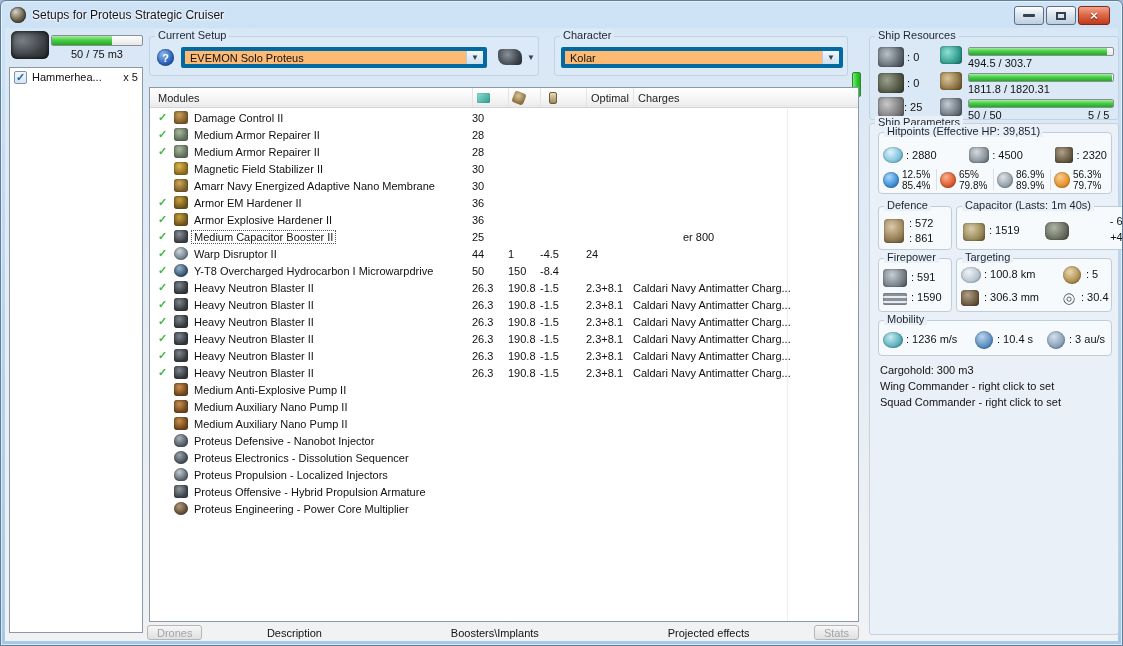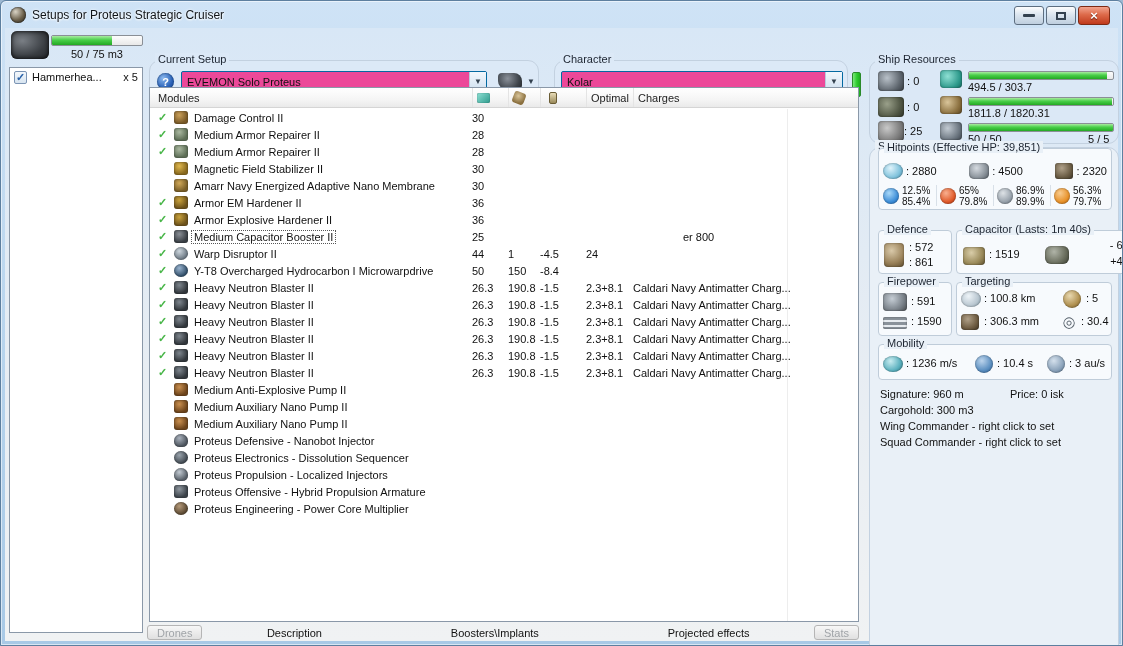--- a/index.html
+++ b/index.html
@@ -21,21 +21,21 @@
     background:linear-gradient(180deg,#fdfdfd,#dbe5ef 45%,#bfcfdf); display:flex; align-items:center; justify-content:center; }
   .wbtn.close { width:32px; background:linear-gradient(180deg,#f2a48e,#dd6a4a 45%,#c03a1c); border-color:#7e2a14; }
   .glyph-min { width:12px; height:3px; background:#33414f; border-radius:1px; }
   .glyph-max { width:10px; height:8px; border:2px solid #33414f; background:transparent; }
   .glyph-close { color:#fff; font-weight:bold; font-size:13px; line-height:1; text-shadow:0 1px 1px #5e1505; }
 
   .content { position:absolute; left:4px; right:4px; top:27px; bottom:4px;
     background:linear-gradient(180deg,#d8e7f6,#e7edf3 55%,#f0f2f3); }
 
   
-  .group { position:absolute; border:1px solid #c3d1e0; border-radius:11px;margin-top:24px; }
+  .group { position:absolute; border:1px solid #c3d1e0; border-radius:3px; }
   .glabel { position:absolute; top:-8px; left:5px; padding:0 3px; font-size:11px; color:#1c2430; background:inherit; white-space:nowrap; }
   .grp-setup   { left:144px; top:8px;  width:390px; height:40px; background:#dce9f7; }
   .grp-char    { left:549px; top:8px;  width:294px; height:40px; background:#dce9f7; }
   .grp-res     { left:864px; top:8px;  width:250px; height:84px; background:#dbe8f6;padding-left:12px; }
   .grp-params  { left:864px; top:95px; width:250px; height:512px; background:#e9f0f7; }
 
   
   .dicon { position:absolute; left:6px; top:3px; width:38px; height:28px;
     background:radial-gradient(ellipse at 30% 35%, #7a7f85, #3a3e43 60%, #23262a);
     border-radius:6px; box-shadow:inset 0 0 4px #000; }
@@ -44,21 +44,21 @@
   .dronebar { position:absolute; left:46px; top:7px; width:92px; height:11px; }
   .dronetext { position:absolute; left:46px; top:20px; width:92px; text-align:center; font-size:11px; color:#111; }
   .dronelist { position:absolute; left:4px; top:39px; width:134px; height:566px; background:#fff; border:1px solid #8a98a8; }
   .ditem { display:flex; align-items:center; height:18px; padding:1px 4px; font-size:11px; color:#111; }
   .cbx { width:13px; height:13px; border:1px solid #7b94b4; border-radius:2px; margin-right:5px;
     background:linear-gradient(180deg,#f4f8fc,#d7e4f0); display:flex; align-items:center; justify-content:center;
     color:#2a62a8; font-size:11px; font-weight:bold; line-height:1; }
   .ditem .qty { margin-left:auto; }
 
   
-  .combo { position:absolute; height:21px; background:#ec4899; border:1px solid #0369a1; border-radius:2px;
+  .combo { position:absolute; height:21px; background:#fdba74; border:4px solid #0369a1; border-radius:2px;
     display:flex; align-items:center; font-size:11px; color:#111; padding-left:5px; }
   .combo .arrowbox { margin-left:auto; width:17px; height:100%; border-left:1px solid #b9cbdd;
     background:linear-gradient(180deg,#f2f7fc,#cfe0f0); display:flex; align-items:center; justify-content:center;
     color:#33414f; font-size:8px; }
   .helpicon { position:absolute; width:17px; height:17px; border-radius:50%;
     background:radial-gradient(circle at 35% 30%, #8ab8ee, #2a62b8 60%, #174a96);
     color:#fff; font-size:11px; font-weight:bold; display:flex; align-items:center; justify-content:center;
     box-shadow:inset 0 0 2px #0a2a5a; }
   .shipbtn { position:absolute; display:flex; align-items:center; }
   .shipbtn .ship { width:24px; height:16px; border-radius:4px 8px 4px 8px;
@@ -521,21 +521,21 @@
       <span class="sp"></span>
         <span class="sp"></span>
       <span class="btab">Projected effects</span>
       <span class="sp"></span>
       <span class="dbtn">Stats</span>
     </div>
 
     <div class="group grp-params">
       <div class="glabel" style="background:#e9f0f7;">Ship Parameters</div>
 
-      <div class="sub" style="left:8px; top:0; width:234px; height:62px;">
+      <div class="sub" style="left:8px; top:8px; width:234px; height:62px;">
         <div class="glabel">Hitpoints (Effective HP: 39,851)</div>
         <div class="hp-row">
           <span class="hp-cell">
               <span class="micon ic-shield"></span>
               <span class="pv">: 2880</span>
             </span>
           <span class="hp-cell">
               <span class="micon ic-armor"></span>
               <span class="pv">: 4500</span>
             </span>
@@ -616,21 +616,20 @@
         <div class="glabel">Mobility</div>
         <span class="micon ic-speed" style="position:absolute; left:4px; top:11px;"></span>
         <span class="pv" style="position:absolute; left:27px; top:12px;">: 1236 m/s</span>
         <span class="micon ic-agil" style="position:absolute; left:96px; top:10px;"></span>
         <span class="pv" style="position:absolute; left:118px; top:12px;">: 10.4 s</span>
         <span class="micon ic-warp" style="position:absolute; left:168px; top:10px;"></span>
         <span class="pv" style="position:absolute; left:190px; top:12px;">: 3 au/s</span>
       </div>
 
       <div class="info">
-        <div><span>Signature: 960 m</span><span class="price">Price: 0 isk</span></div>
         <div>Cargohold: 300 m3</div>
         <div>Wing Commander - right click to set</div>
         <div>Squad Commander - right click to set</div>
       </div>
     </div>
 
   </div>
 </div>
 
 </body></html>

